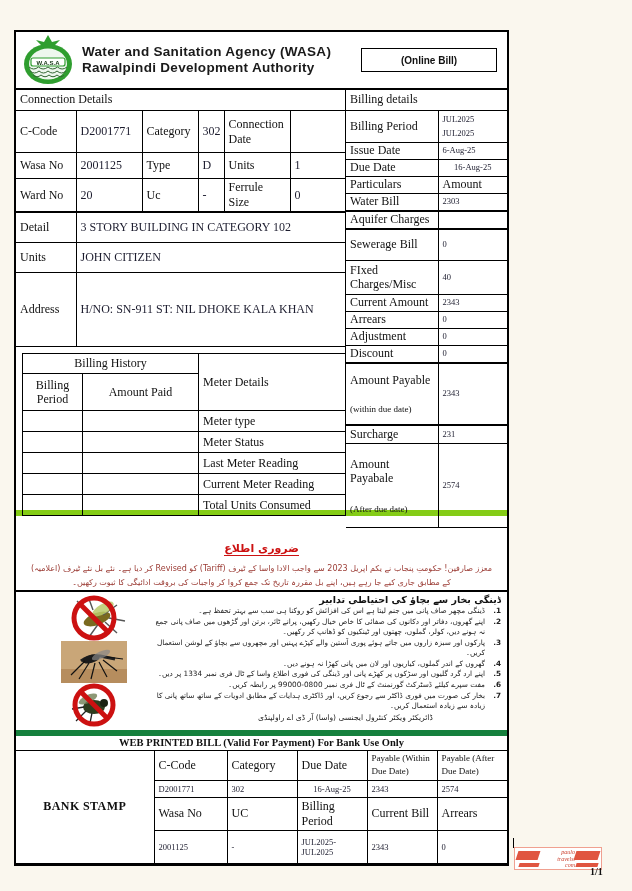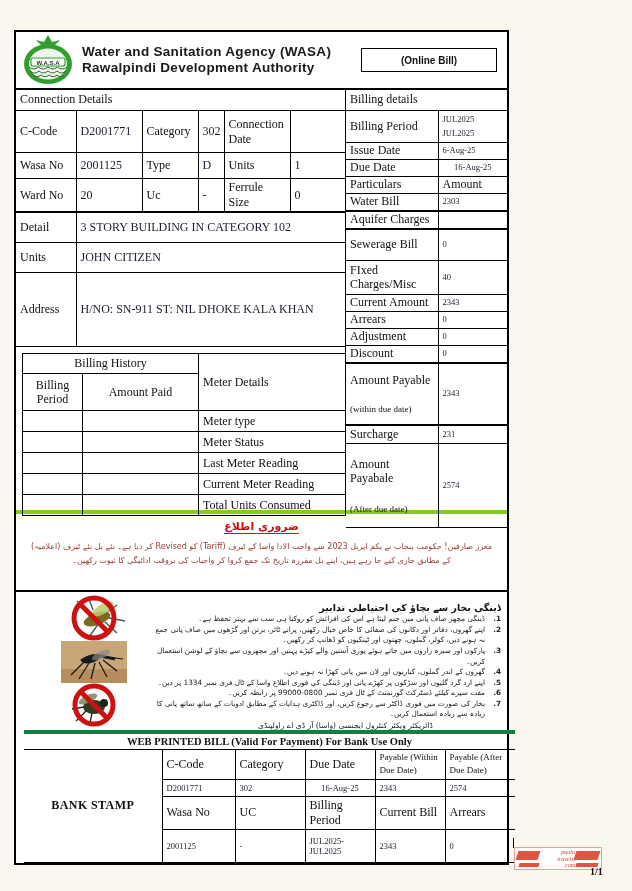--- a/index.html
+++ b/index.html
@@ -39,36 +39,36 @@
   .meter td.mv { font-size:9px; }
 
   
   .bd td { padding:1px 3px; font-size:11.5px; line-height:1.15; }
   .bd td.v { font-size:8.5px; }
   .bd .small { font-size:9px; }
   .bd tr.tk td { border-top:2px solid #000; }
   .red { color:#e00000;text-align:center; }
 
   
-  .notice { border-top:4px solid #84cc16; height:80px; text-align:center; padding-top:2px; }
+  .notice { border-top:6px solid #84cc16; height:80px; text-align:center; padding-top:22px; }
   .notice-h { display:inline-block; color:#cc1111; font-size:11px; font-weight:bold; border-bottom:1px solid #cc1111; font-family:"DejaVu Sans", sans-serif; }
   .notice-b { color:#9b3b34; font-size:8px; line-height:1.7; padding:6px 14px 0 14px; font-family:"DejaVu Sans", sans-serif; }
 
   
-  .dengue { border-top:2px solid #000; height:140px; display:flex;align-items:flex-end; }
+  .dengue { border-top:2px solid #000; height:140px; display:flex; }
   .dimg { width:130px; display:flex; flex-direction:column; align-items:center; justify-content:space-between; padding:3px 0 3px 26px; }
   .dtxt { flex:1; padding:2px 6px 0 4px; font-family:"DejaVu Sans", sans-serif; }
   .dh { font-size:9.5px; font-weight:bold; color:#111; text-align:right; margin-bottom:1px; }
   .ditem { display:flex; font-size:7.3px; line-height:1.45; color:#222; }
   .dnum { min-width:16px; direction:ltr; unicode-bidi:isolate; text-align:right; padding-left:6px; font-weight:bold; }
   .dtext { flex:1; text-align:right; }
   .dsig { font-size:7.6px; text-align:center; padding-left:40px; margin-top:1px; color:#222; }
 
   
-  .bank { border-top:4px solid #15803d;margin-left:8px; }
+  .bank { border-top:6px solid #15803d; }
   .bank td { height:17px; font-size:12px; }
   .bank td.bt { text-align:center; font-weight:bold; font-size:10.5px; }
   .bank td.ph { font-size:9px; line-height:1.4; height:30px; }
   .bank td.v { font-size:8.5px; }
   .bank tr.hr td { height:30px; }
   .bank tr.hr2 td { height:28px; }
   .bank tr.lr td { height:33px; }
   .stamp { text-align:center; font-weight:bold; font-size:8px; letter-spacing:.4px; }
 
   

